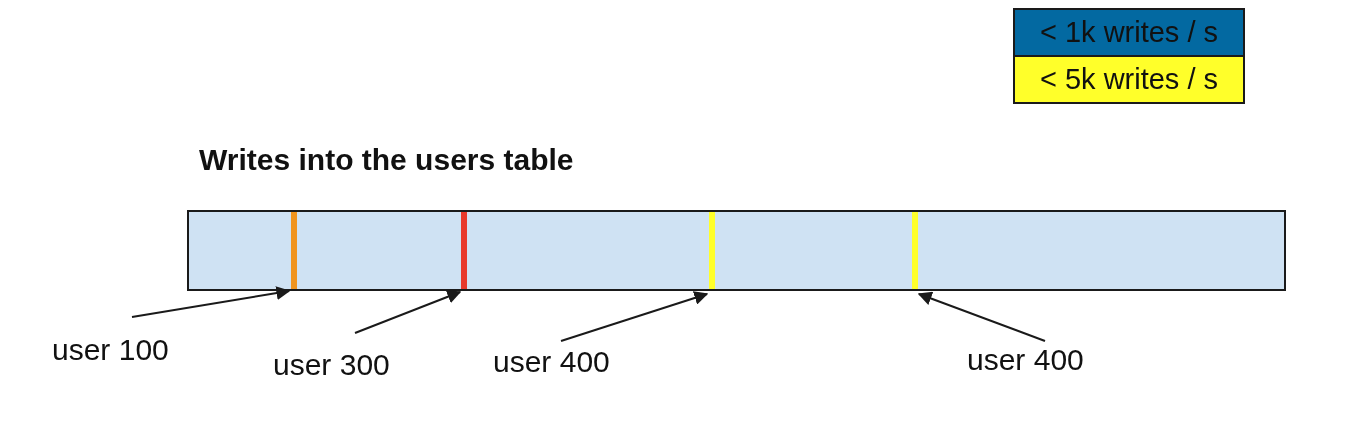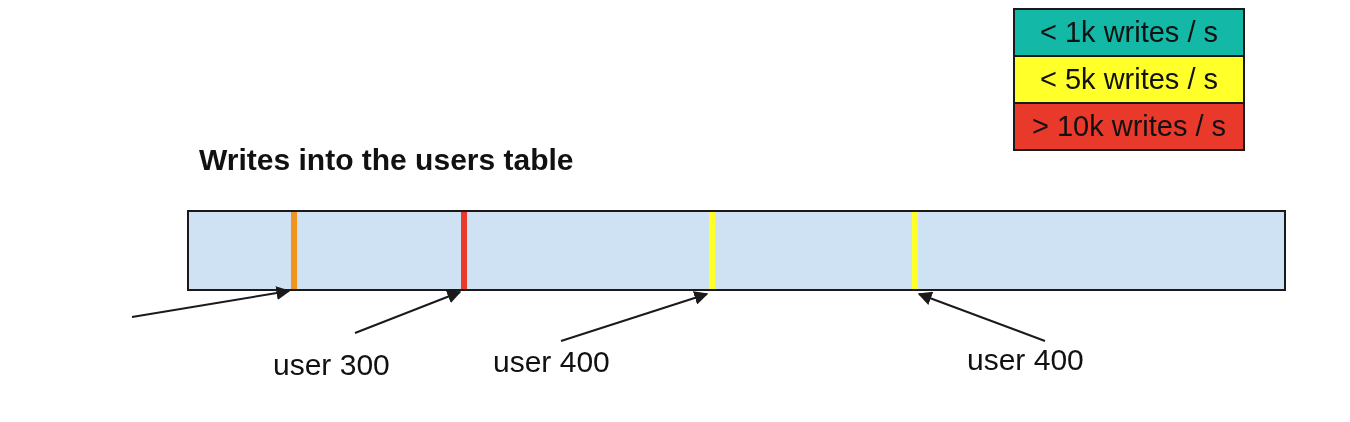--- a/index.html
+++ b/index.html
@@ -83,28 +83,25 @@
   }
 </style>
 </head>
 <body>
 
 <div class="canvas">
 
   <div class="diagram-title">Writes into the users table</div>
 
   <div class="legend">
-    <div class="legend-row" style="background-color: #14b8a6;">
+    <div class="legend-row" style="background-color: #0369a1;">
       <span>&lt; 1k writes / s</span>
     </div>
     <div class="legend-row" style="background-color: rgb(255, 255, 42);">
       <span>&lt; 5k writes / s</span>
-    </div>
-    <div class="legend-row" style="background-color: rgb(232, 57, 43);">
-      <span>&gt; 10k writes / s</span>
     </div>
   </div>
 
   <div class="shard-bar" style="background-color: rgb(207, 226, 243);">
     <div class="stripe" style="left: 102px; background-color: rgb(240, 148, 30);"></div>
     <div class="stripe" style="left: 272px; background-color: rgb(232, 57, 43);"></div>
     <div class="stripe" style="left: 520px; background-color: rgb(255, 255, 42);"></div>
     <div class="stripe" style="left: 723px; background-color: rgb(255, 255, 42);"></div>
   </div>
 
@@ -113,17 +110,18 @@
       <marker id="ah" viewBox="0 0 10 10" refX="9" refY="5" markerWidth="7" markerHeight="7" orient="auto-start-reverse">
         <path d="M0,0 L10,5 L0,10 z" fill="#1a1a1a"></path>
       </marker>
     </defs>
     <line class="arrow-line" x1="132" y1="317" x2="289" y2="291" marker-end="url(#ah)"></line>
     <line class="arrow-line" x1="355" y1="333" x2="460" y2="292" marker-end="url(#ah)"></line>
     <line class="arrow-line" x1="561" y1="341" x2="707" y2="294" marker-end="url(#ah)"></line>
     <line class="arrow-line" x1="1045" y1="341" x2="919" y2="294" marker-end="url(#ah)"></line>
   </svg>
 
+  <div class="user-label" style="left:52px; top:335px">user 100</div>
   <div class="user-label" style="left:273px; top:350px">user 300</div>
   <div class="user-label" style="left:493px; top:347px">user 400</div>
   <div class="user-label" style="left:967px; top:345px">user 400</div>
 
 </div>
 
 </body></html>

